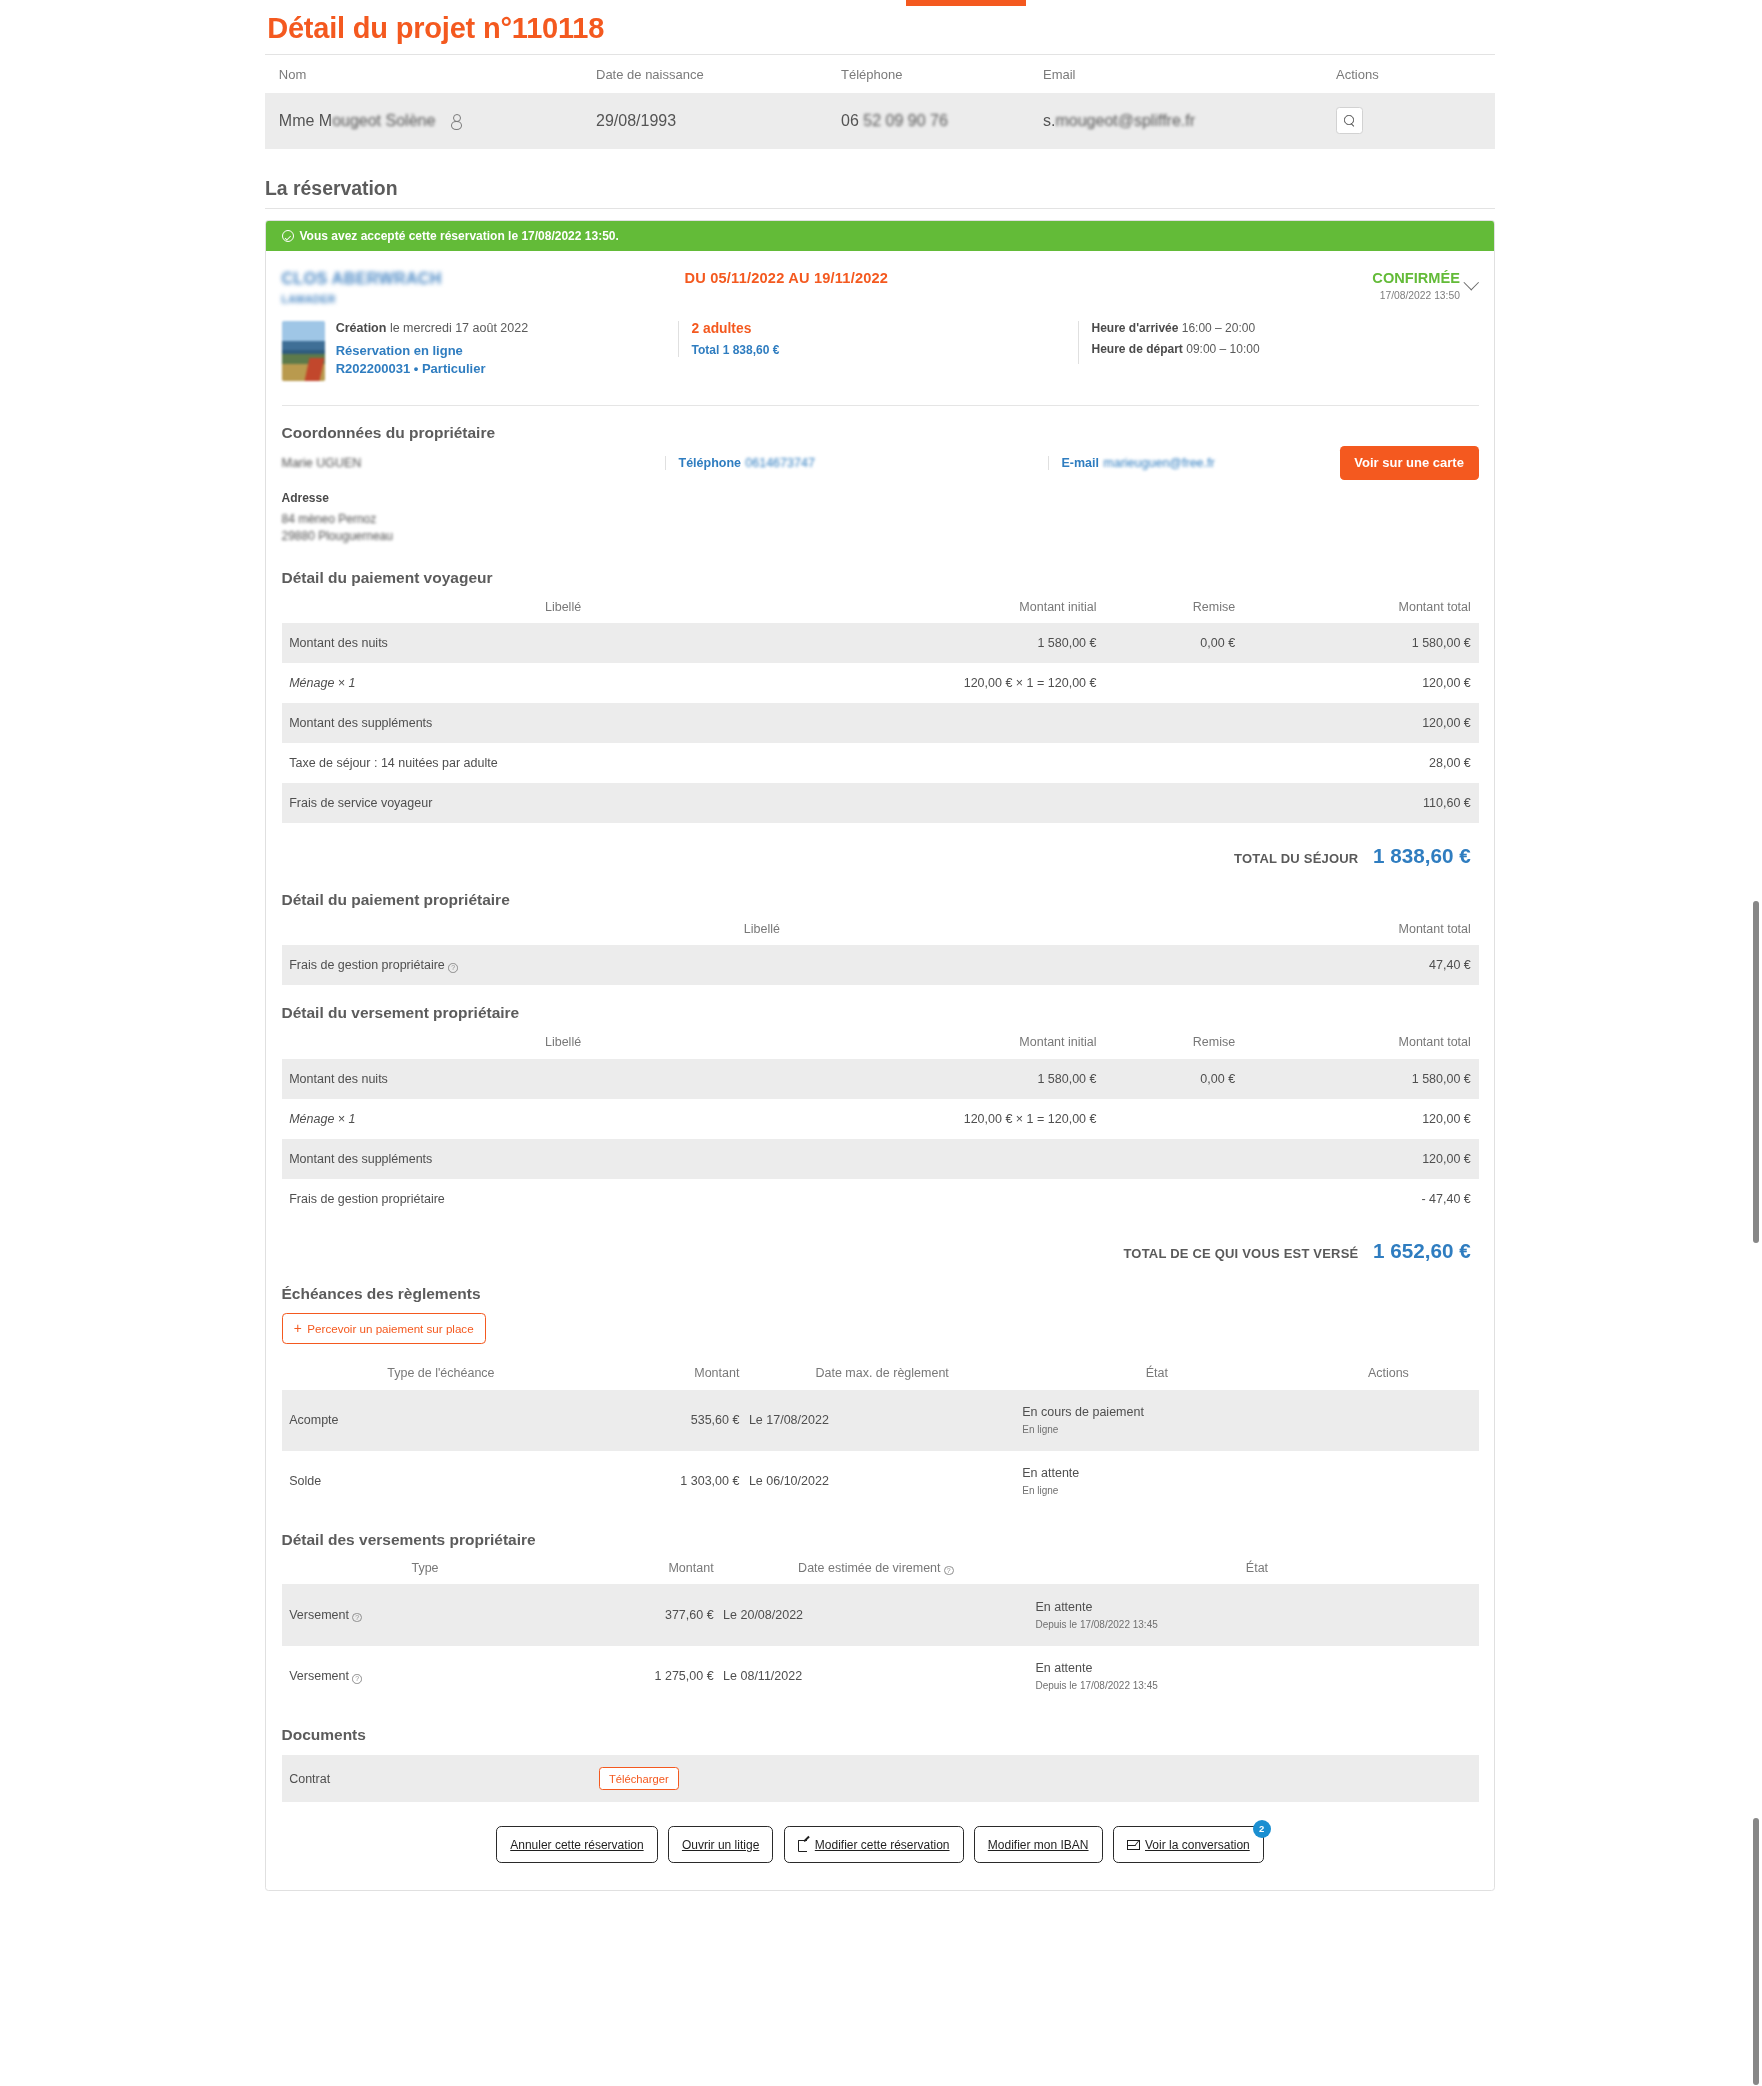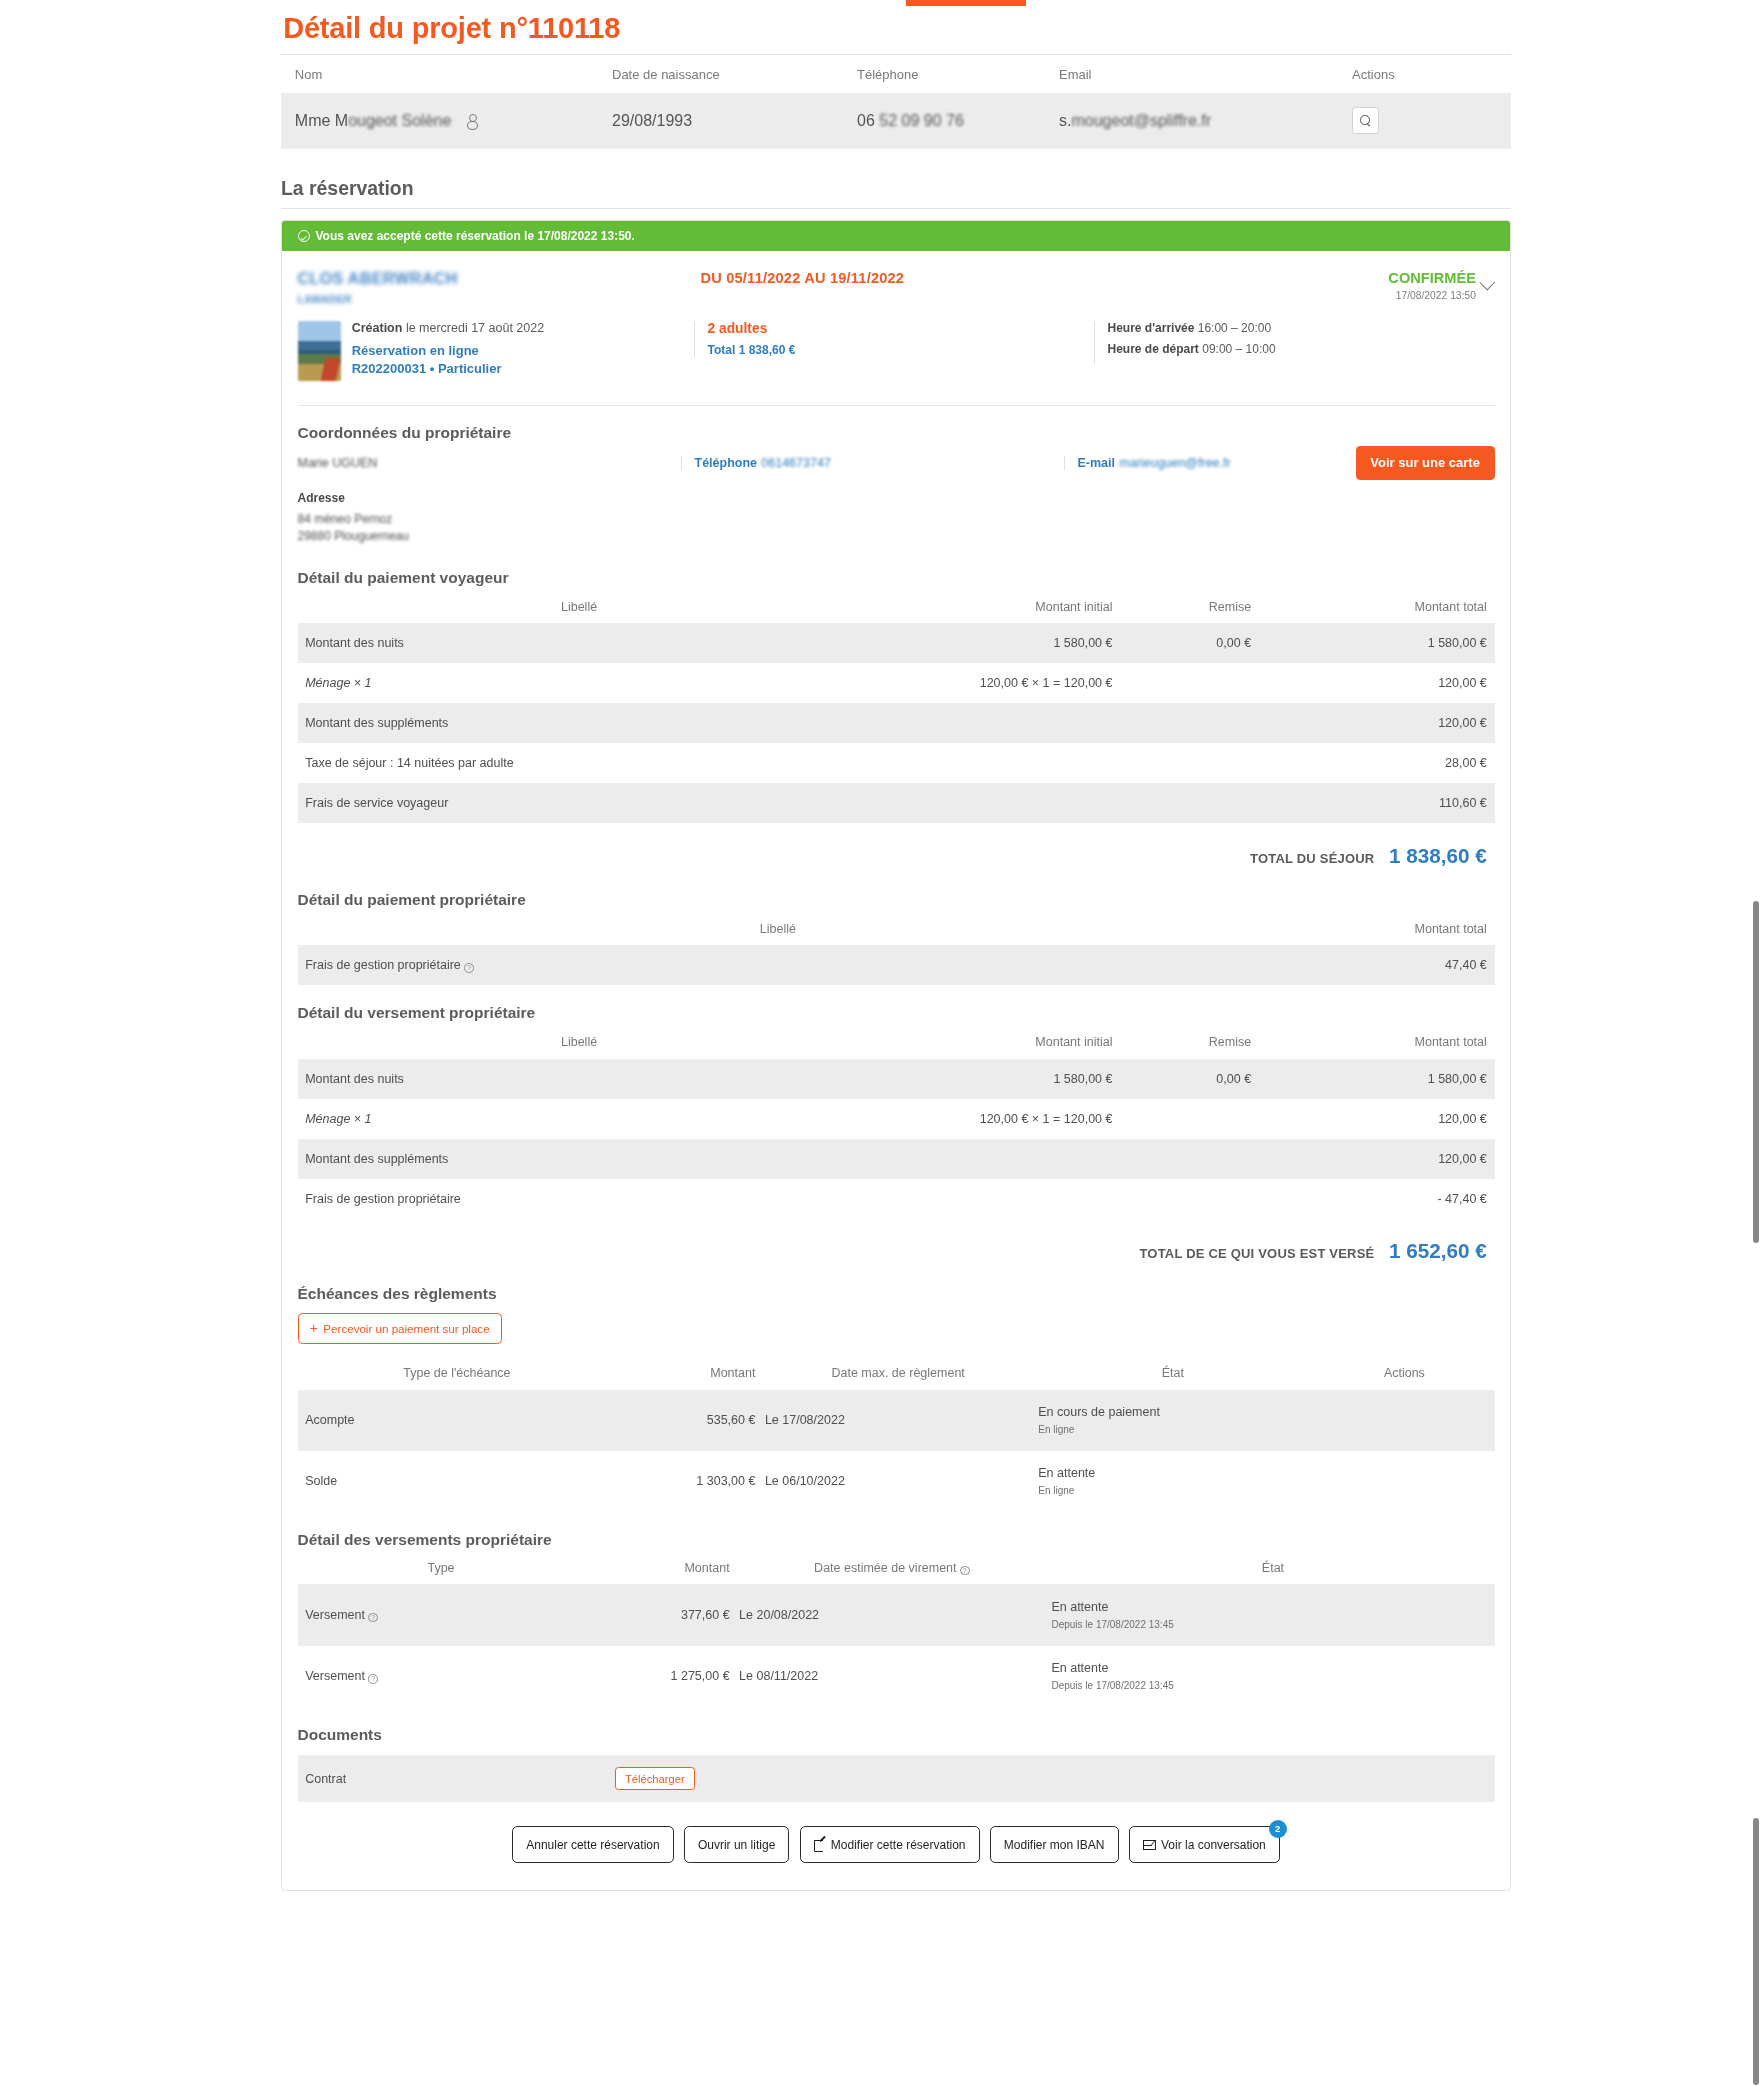--- a/index.html
+++ b/index.html
@@ -12,21 +12,21 @@
   body { position: relative; width: 1762px; height: 2087px; overflow: hidden; }
 
   
   .top-stub {
     position: absolute; top: 0; left: 906px;
     width: 120px; height: 6px; background: #f4591f;
   }
 
   
   .page {
-    position: absolute; top: 0; left: 16px;
+    position: absolute; top: 0; left: 0;
     width: 1729px; height: 1815px;
   }
   .content {
     position: absolute; left: 265px; top: 0; width: 1230px;
   }
 
   
   .page-title {
     color: #f4591f;
     font-size: 29px;
@@ -288,21 +288,21 @@
 
   
   .footer-actions {
     display:flex; justify-content:center; gap: 10.3px;
     padding: 24px 0 27px 0; position: relative;
   }
   .btn-w {
     background:#fff; border:0.9px solid #2a2a2a; border-radius: 5.2px;
     font-size: 12px; color:#1f1f1f; padding: 10.3px 13px;
     font-family:"Liberation Sans", sans-serif; cursor:pointer;
-    display:inline-flex; align-items:center; gap: 5.2px; white-space: nowrap;
+    display:inline-flex; align-items:center; gap: 5.2px; white-space: nowrap; text-decoration: underline;
   }
   .badge {
     position:absolute; right: -6.9px; top: -6.9px;
     width: 18px; height: 18px; border-radius:50%;
     background:#1b8fd1; color:#fff; font-size:9.5px; font-weight:bold;
     display:flex; align-items:center; justify-content:center;
   }
   .btn-wrap { position: relative; display:inline-block; }
   .pencil-icon { position:relative; width:12px; height:12px; display:inline-block; flex:none;}
   .pencil-icon::before{

